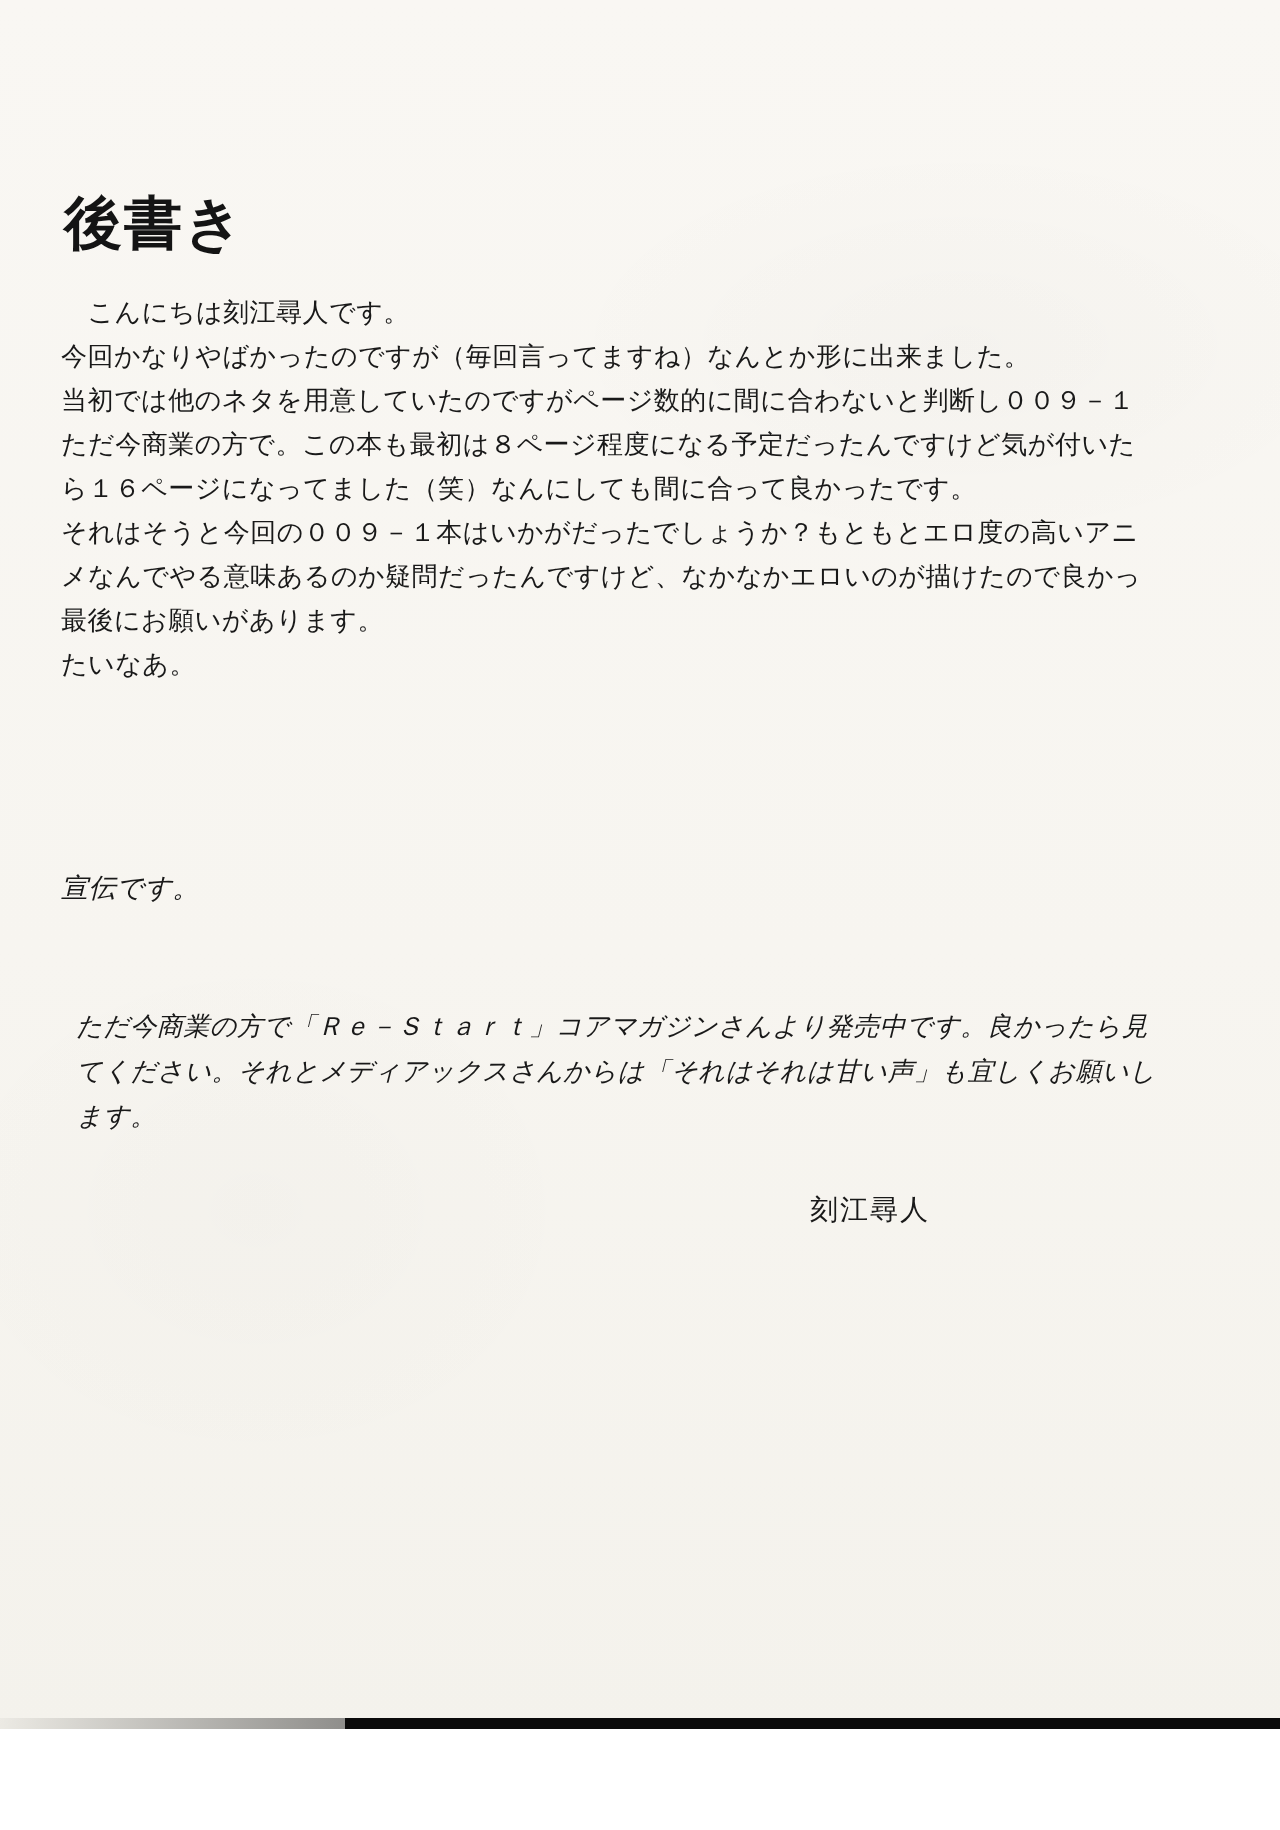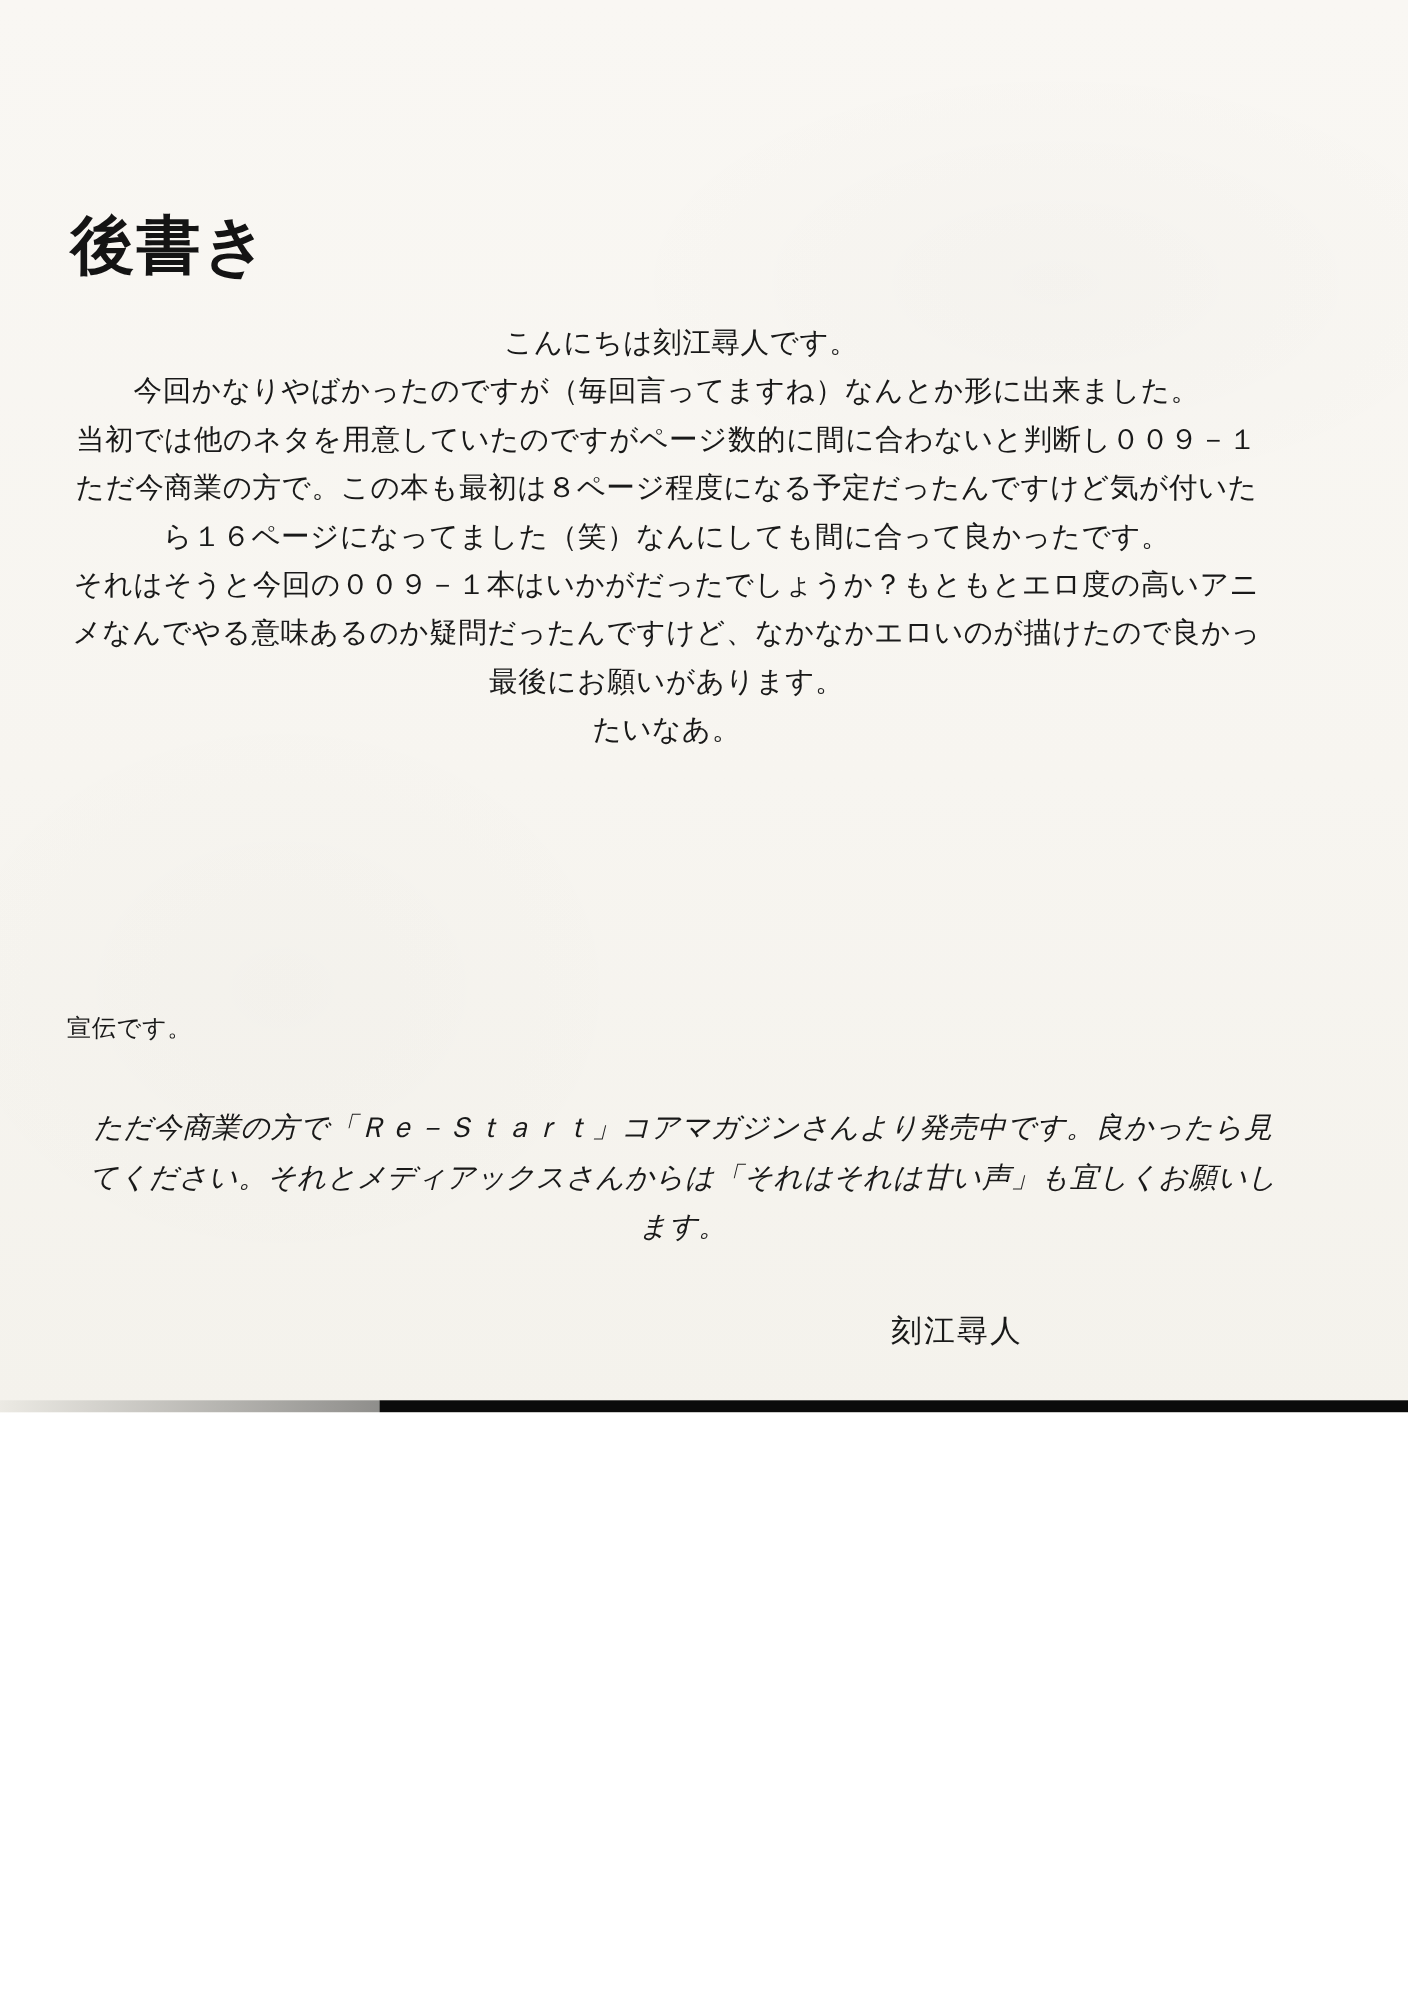--- a/index.html
+++ b/index.html
@@ -5,21 +5,21 @@
   html, body {
     margin: 0;
     padding: 0;
     width: 1280px;
     height: 1830px;
     font-family: "DejaVu Serif", "Liberation Serif", serif;
   }
   .page {
     position: relative;
     width: 1280px;
-    height: 1284px;
+    height: 1729px;
     overflow: hidden;
     background: linear-gradient(180deg, #f9f7f3 0%, #f7f5f0 55%, #f4f2ec 100%);
     color: #1a1a1a;
   }
   
   .page::before {
     content: "";
     position: absolute;
     inset: 0;
     background:
@@ -43,31 +43,31 @@
     top: 290px;
     width: 1090px;
     font-size: 26px;
     line-height: 44px;
     letter-spacing: 0.5px;
     color: #191919;
   }
   .afterword .line,
   .promo .line {
     white-space: nowrap;
-    text-align: center;
   }
   .promo-heading {
     position: absolute;
     left: 61px;
-    top: 916px;
-    font-size: 22px;
+    top: 868px;
+    font-size: 27px;
     line-height: 40px;
     letter-spacing: 0.5px;
     color: #191919;
     white-space: nowrap;
+    font-style: italic;
   }
   .promo {
     position: absolute;
     left: 76px;
     top: 1004px;
     width: 1090px;
     font-size: 26px;
     line-height: 45px;
     letter-spacing: 0.5px;
     color: #191919;

